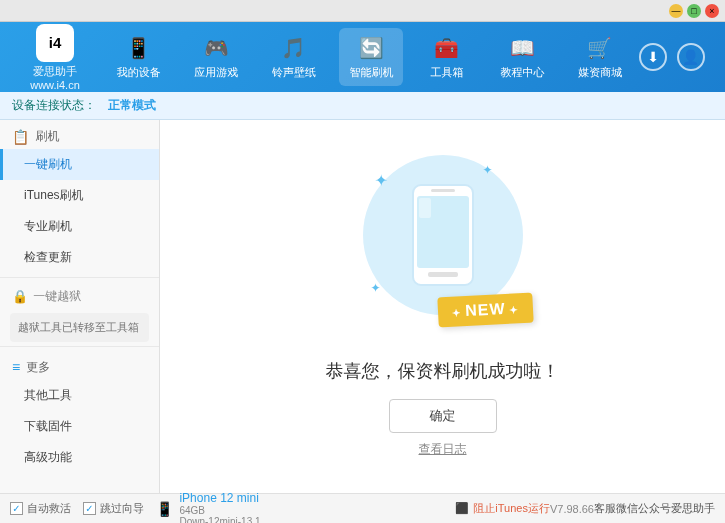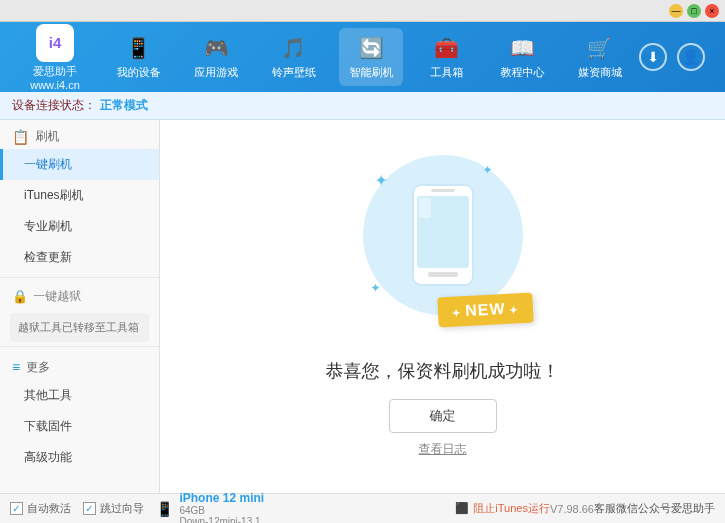--- a/index.html
+++ b/index.html
@@ -96,21 +96,21 @@
     .status-bar {
       height: 28px;
       background: #e8f4ff;
       border-bottom: 1px solid #c8dff0;
       display: flex;
       align-items: center;
       padding: 0 12px;
       font-size: 12px;
       color: #555;
     }
-    .status-label { color: #7f1d1d; margin-right: 4px; }
+    .status-label { color: #0f766e; margin-right: 12px; }
     .status-value { color: #2b9fe8; font-weight: bold; }
 
     
     .main-layout {
       display: flex;
       height: calc(523px - 22px - 70px - 28px - 30px);
     }
 
     
     .sidebar {
@@ -268,21 +268,21 @@
     .checkbox-item { display: flex; align-items: center; gap: 4px; cursor: pointer; }
     .checkbox-box {
       width: 13px; height: 13px;
       border: 1px solid #999;
       background: white;
       display: flex; align-items: center; justify-content: center;
       font-size: 10px;
     }
     .checkbox-box.checked { color: #2b9fe8; }
     .device-info { display: flex; align-items: center; gap: 6px; }
-    .device-name { color: #2b9fe8; font-weight: bold; font-size: 12px; }
+    .device-name { color: #2b9fe8; font-weight: normal; font-size: 12px; }
     .device-details { font-size: 10px; color: #888; }
     .bottom-right { display: flex; align-items: center; gap: 0; font-size: 11px; color: #666; }
     .bottom-version { color: #888; }
     .bottom-link { color: #555; cursor: pointer; }
     .stop-itunes { display: flex; align-items: center; gap: 4px; color: #e06040; cursor: pointer; font-size: 11px; }
 
     
     .device-icon-sm { font-size: 14px; color: #2b9fe8; }
   </style>
 </head>
@@ -292,21 +292,21 @@
   <div class="title-bar-controls">
     <div class="title-btn btn-min">—</div>
     <div class="title-btn btn-max">□</div>
     <div class="title-btn btn-close">×</div>
   </div>
 </div>
 
 <div class="header">
   <div class="logo-area">
     <div class="logo-icon">
-      <span style="font-size:15px;font-weight:bold;color:#8b5cf6;">i4</span>
+      <span style="font-size:15px;font-weight:bold;color:#000000;">i4</span>
     </div>
     <div class="logo-text">爱思助手</div>
     <div class="logo-text">www.i4.cn</div>
   </div>
   <div class="nav-items">
     <div class="nav-item">
       <div class="nav-icon">📱</div>
       <div class="nav-label">我的设备</div>
     </div>
     <div class="nav-item">

